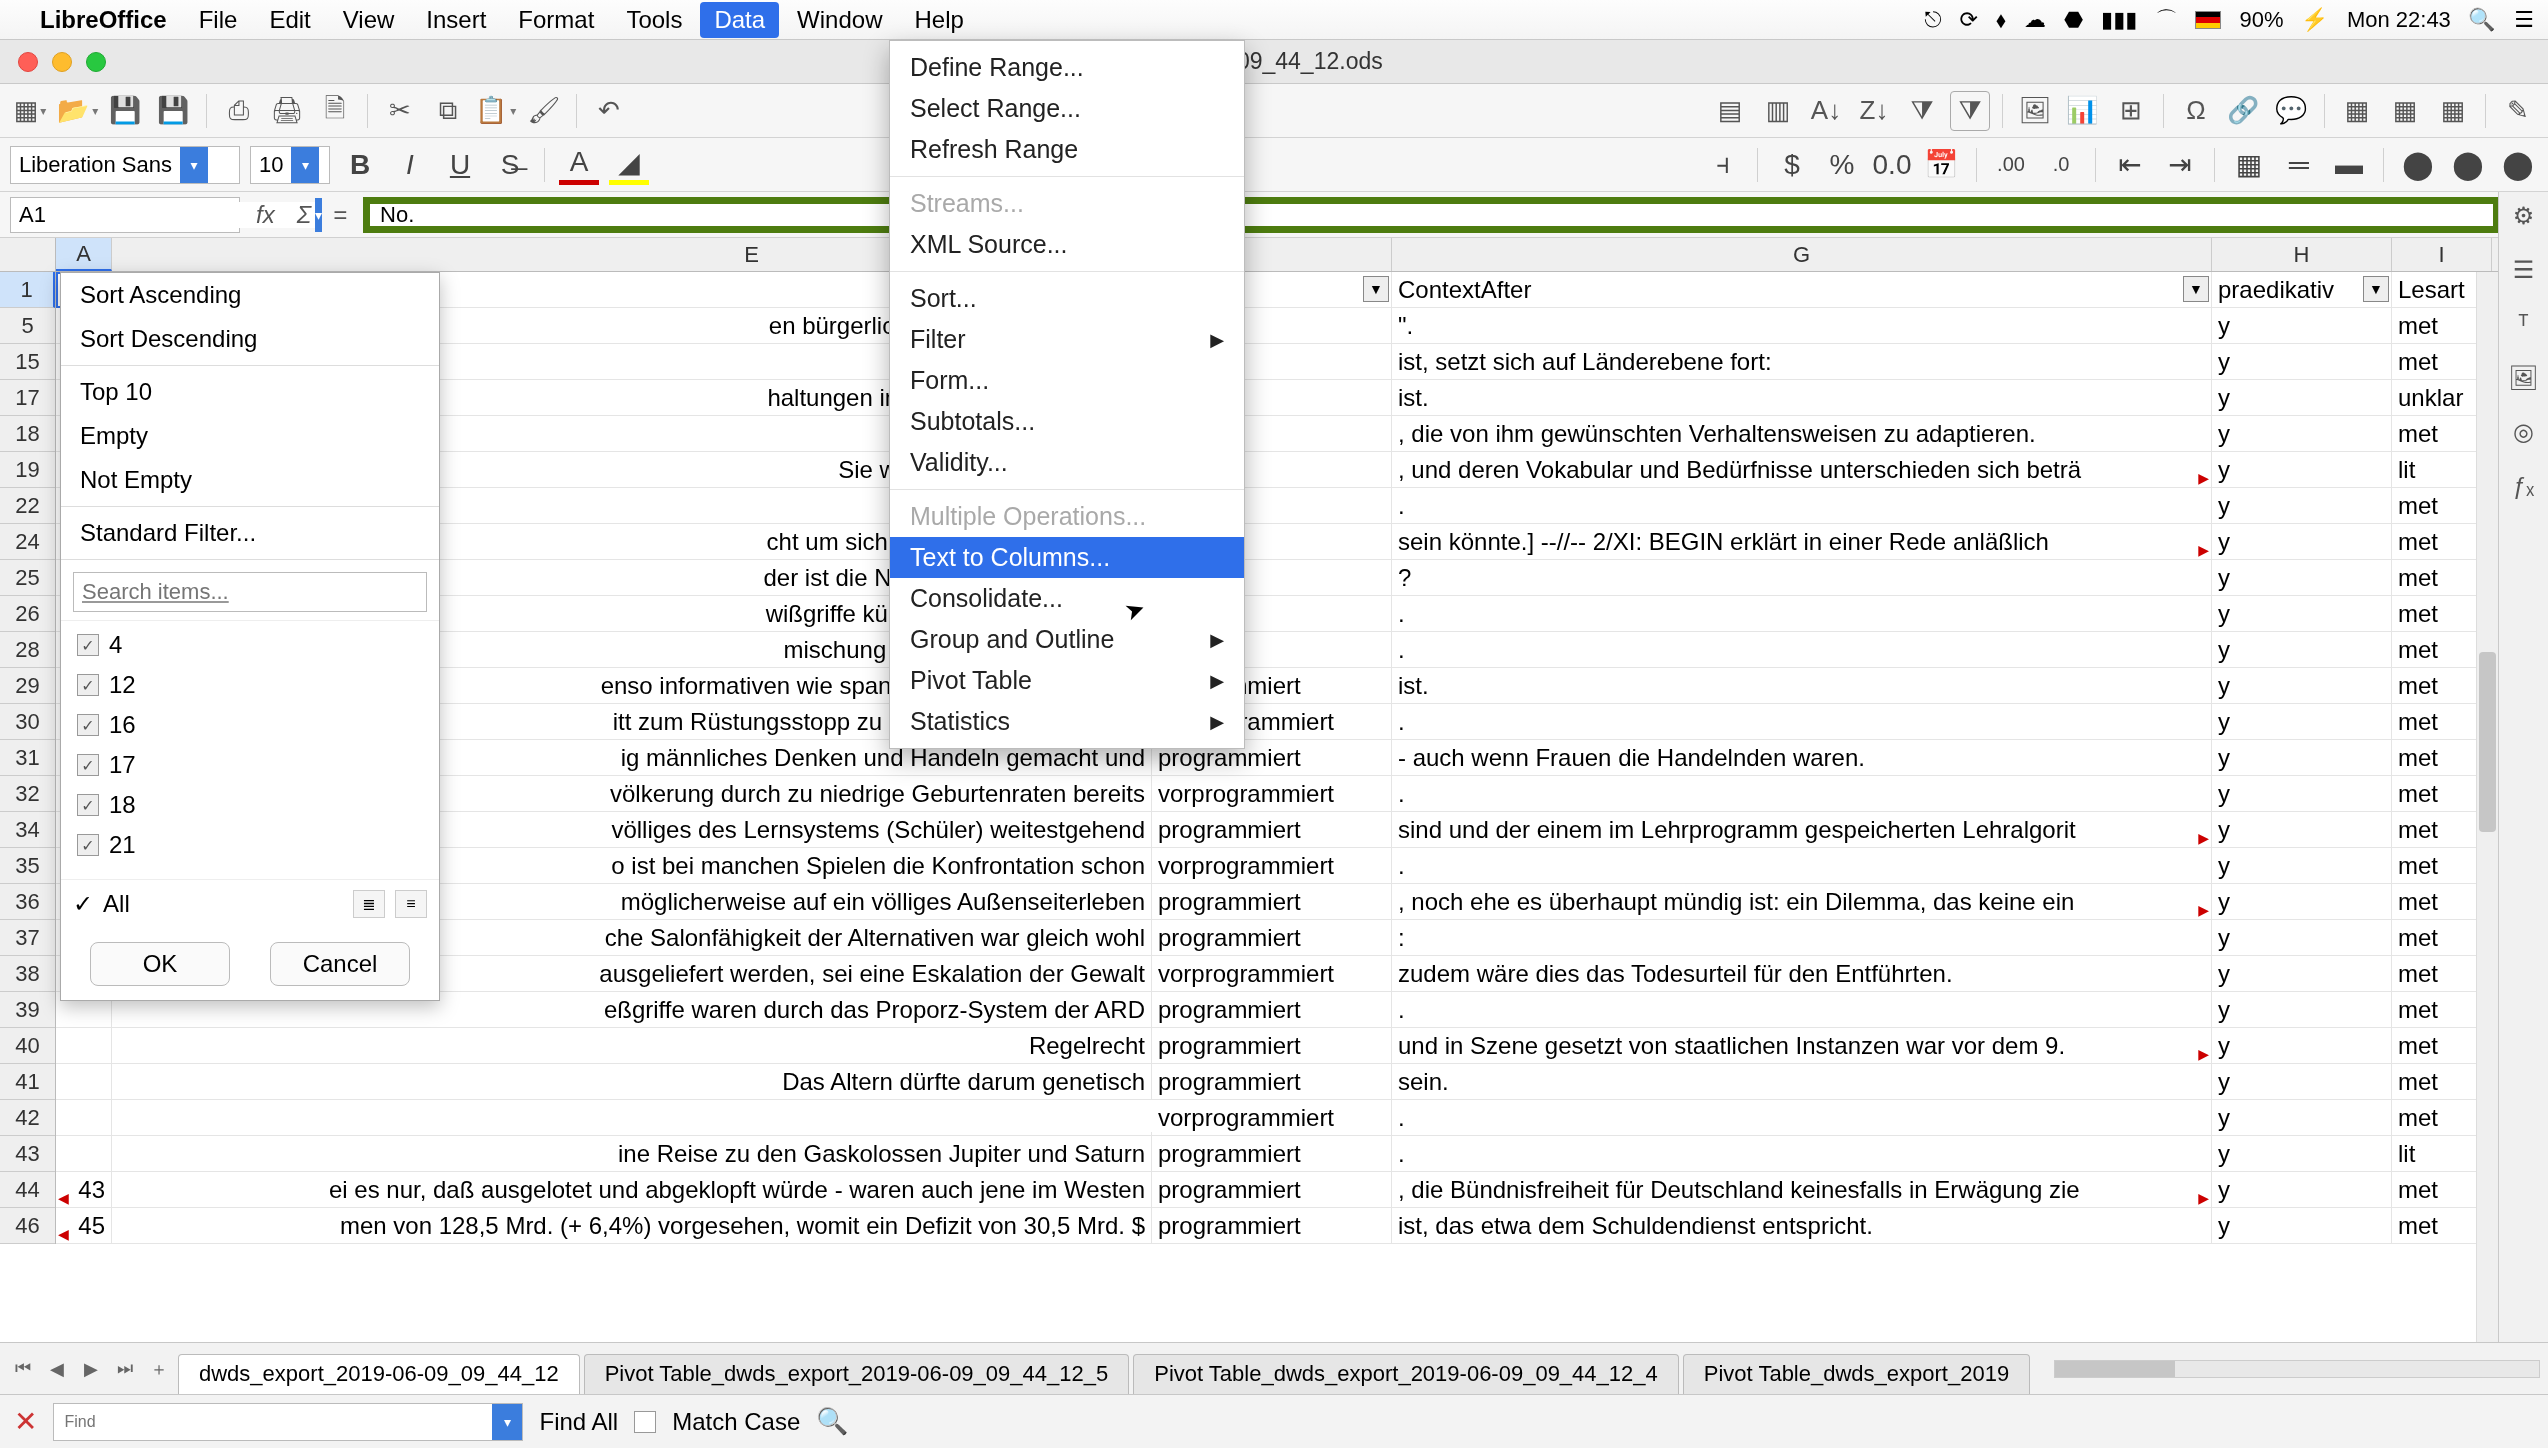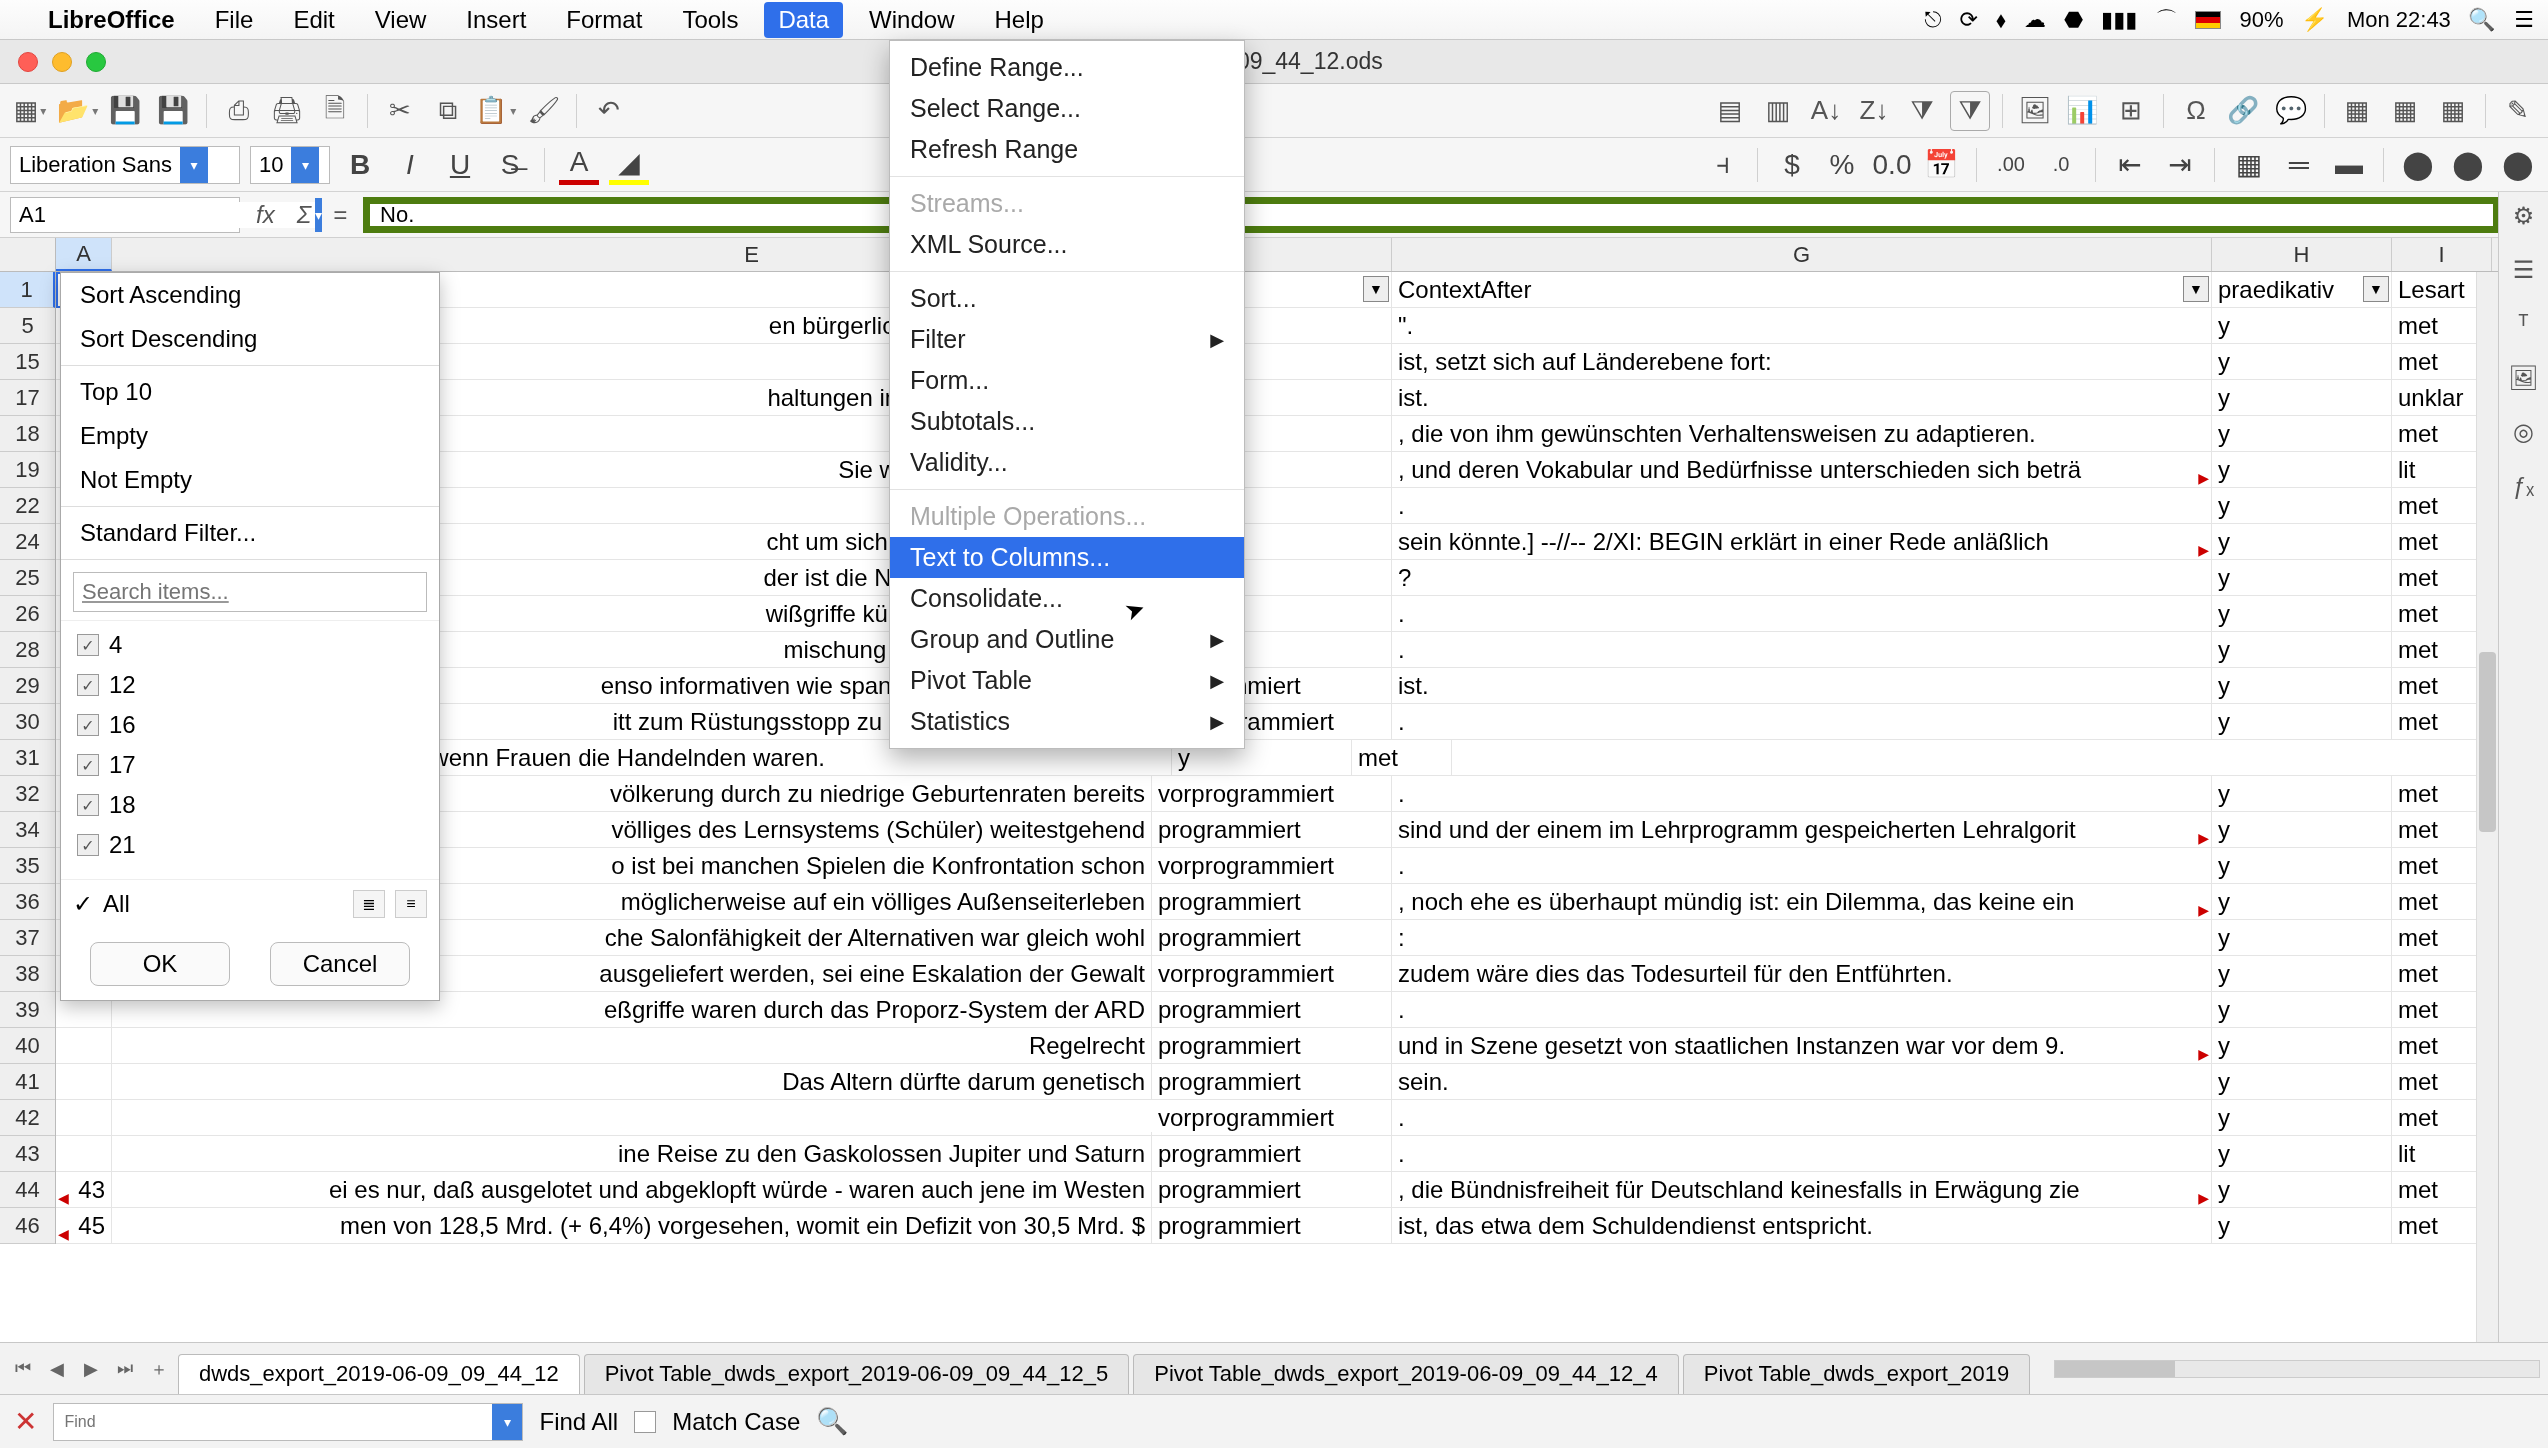--- a/index.html
+++ b/index.html
@@ -1,19 +1,19 @@
 <!DOCTYPE html>
 <html><head>
 <meta charset="utf-8">
 <style>
 * { margin: 0; padding: 0; box-sizing: border-box; font-family: -apple-system, "Helvetica Neue", Arial, sans-serif; }
 body { background: #ececec; width: 2548px; height: 1448px; overflow: hidden; font-size: 24px; }
 
 
-.mac-menubar { height: 40px; background: linear-gradient(#fdfdfd,#f4f4f4); border-bottom: 1px solid #c8c8c8; display: flex; align-items: center; padding: 0 14px; gap: 12px; justify-content: flex-end; }
+.mac-menubar { height: 40px; background: linear-gradient(#fdfdfd,#f4f4f4); border-bottom: 1px solid #c8c8c8; display: flex; align-items: center; padding: 0 14px; gap: 4px; justify-content: flex-end; }
 .apple-logo { font-size: 26px; margin-right: 8px; }
 .mac-menu-item { padding: 4px 14px; font-size: 24px; border-radius: 4px; }
 .mac-menu-item.open { background: #2f6fea; color: #fff; }
 .mac-status { margin-left: auto; display: flex; align-items: center; gap: 18px; font-size: 22px; }
 .mac-status .glyph { font-size: 22px; }
 .mac-status .flag { width: 26px; height: 18px; background: linear-gradient(#000 33%, #d00 33% 66%, #fc0 66%); border:1px solid #888; }
 
 
 .titlebar { height: 44px; background: #e8e8e8; border-bottom: 1px solid #c9c9c9; display: flex; align-items: center; position: relative; }
 .traffic { display: flex; gap: 14px; padding-left: 18px; }
@@ -403,20 +403,21 @@
         <div class="gridrow">
           <div class="cell c-A"></div>
           <div class="cell c-E" style="width: 1040px;">itt zum Rüstungsstopp zu tun, ist unser Untergang</div>
           <div class="cell c-F">vorprogrammiert</div>
           <div class="cell c-G">.</div>
           <div class="cell c-H">y</div>
           <div class="cell c-I">met</div>
         </div>
         <div class="gridrow">
           <div class="cell c-A"></div>
+          <div class="cell c-E" style="width: 1040px;">ig männliches Denken und Handeln gemacht und</div>
           <div class="cell c-F">programmiert</div>
           <div class="cell c-G">- auch wenn Frauen die Handelnden waren.</div>
           <div class="cell c-H">y</div>
           <div class="cell c-I">met</div>
         </div>
         <div class="gridrow">
           <div class="cell c-A"></div>
           <div class="cell c-E" style="width: 1040px;">völkerung durch zu niedrige Geburtenraten bereits</div>
           <div class="cell c-F">vorprogrammiert</div>
           <div class="cell c-G">.</div>

